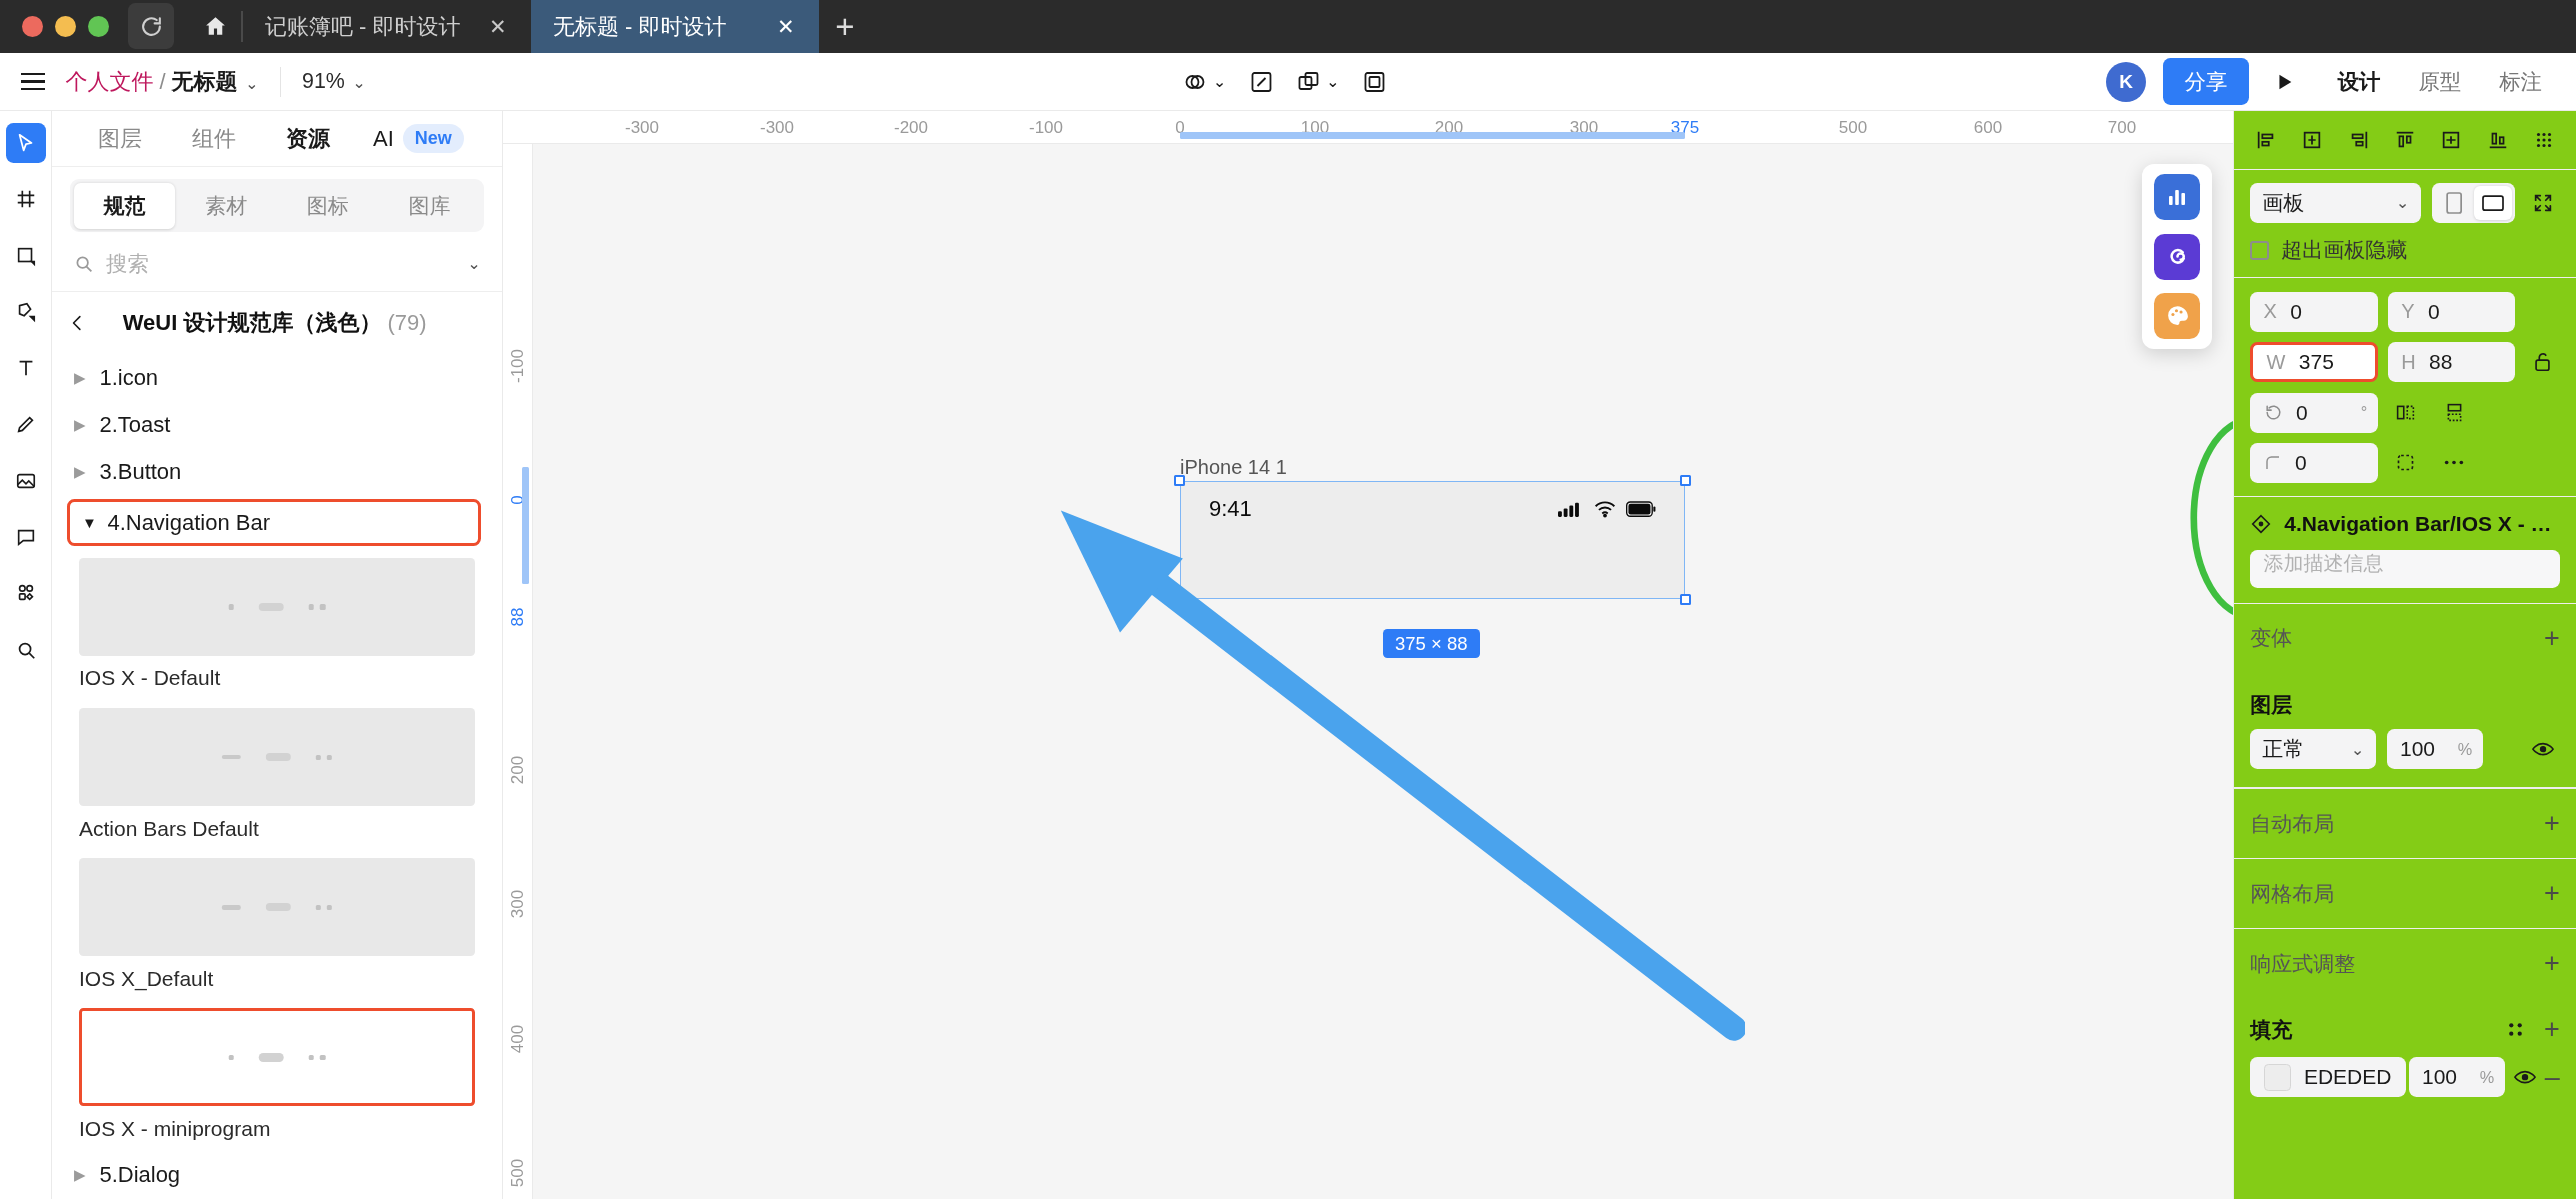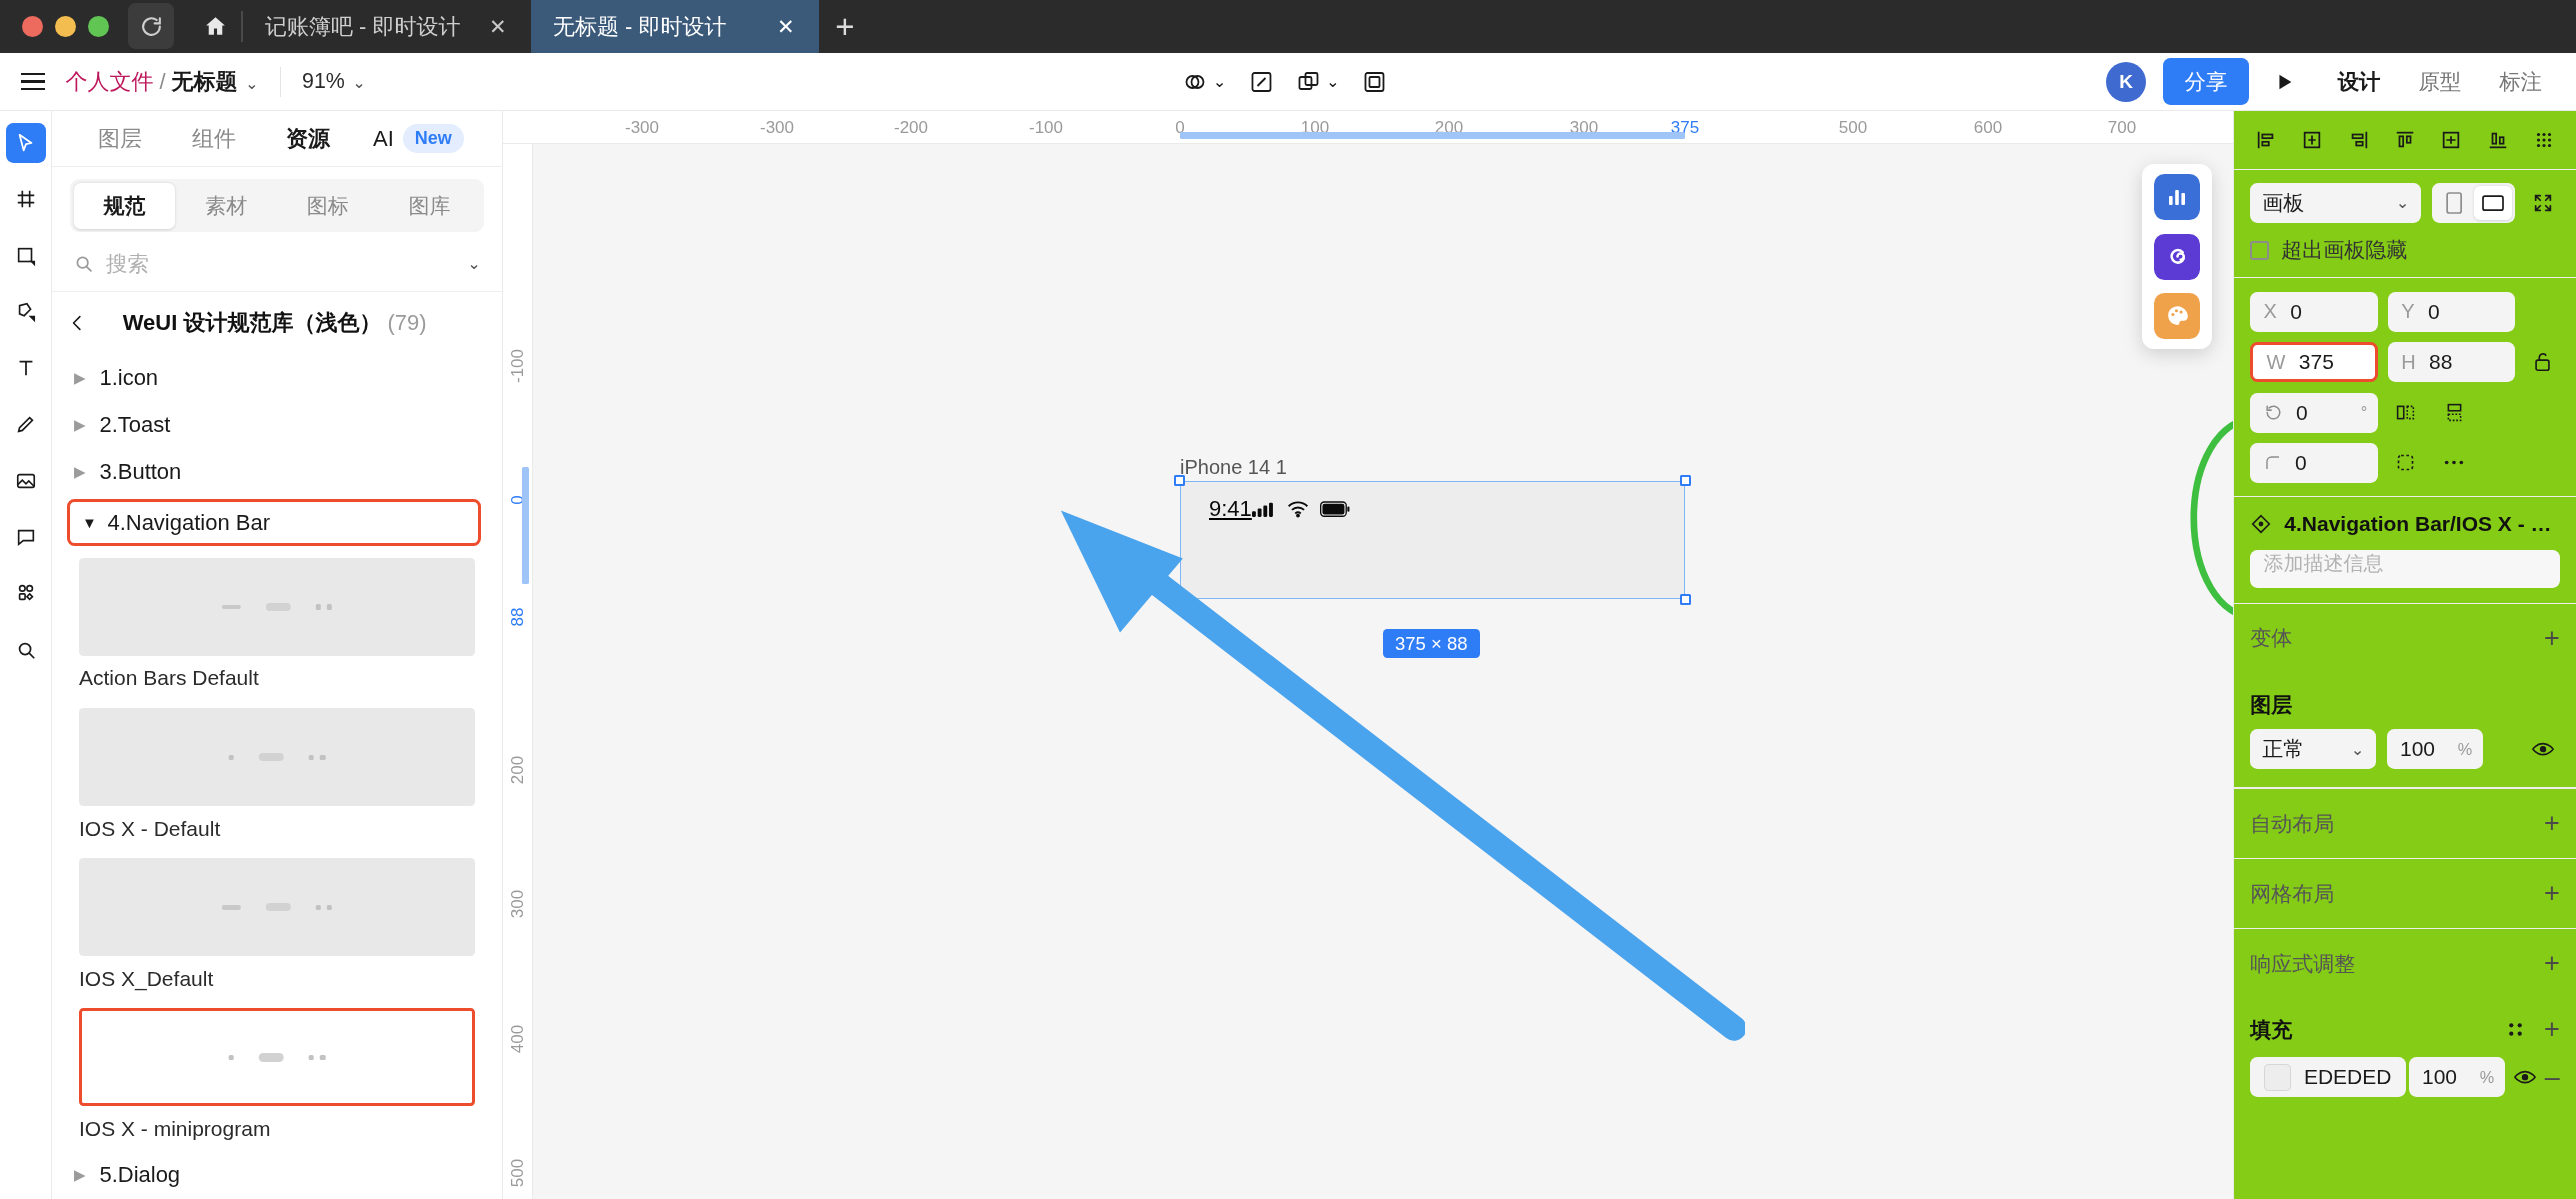--- a/index.html
+++ b/index.html
@@ -221,21 +221,21 @@
     position: absolute; left: 19px; width: 7.4px; background: #9fc5f8;
     border-radius: 1.5px; z-index: 6;
   }
 
   .artboard-label {
     position: absolute; font-size: 20px; color: #555; white-space: nowrap;
   }
   .artboard {
     position: absolute; background: #ededed; border: 1.5px solid #7fb6f5;
   }
-  .nav-bar-mock { position: absolute; inset: 0; display: flex; flex-direction: row; text-decoration: underline; }
+  .nav-bar-mock { position: absolute; inset: 0; display: flex; flex-direction: column; }
   .status-row {
     height: 46%; display: flex; align-items: center;
     justify-content: space-between; padding: 0 28px;
   }
   .status-time { font-size: 22px; color: #0b0b0b; font-weight: 500; }
   .status-right { display: flex; align-items: center; gap: 10.4px; }
   .title-row {
     flex: 1; display: flex; align-items: center;
     justify-content: space-between; padding: 0 21px;
   }
@@ -557,48 +557,48 @@
         <span class="tri">▶</span>
         <span>2.Toast</span>
       </div>
       <div class="group-row">
         <span class="tri">▶</span>
         <span>3.Button</span>
       </div>
       <div class="group-row highlighted">
         <span class="tri open">▼</span>
         <span>4.Navigation Bar</span>
+      </div>
+
+      <div class="thumb-item">
+        <div class="thumb">
+          <div class="thumb-mini">
+            <span class="mini-dot"></span>
+              <span class="mini-pill"></span>
+            <span class="mini-bar">
+                <span class="mini-dot"></span>
+                <span class="mini-dot"></span>
+              </span>
+          </div>
+        </div>
+        <div class="thumb-label">IOS X - Default</div>
       </div>
 
       <div class="thumb-item">
         <div class="thumb">
           <div class="thumb-mini">
             <span class="mini-line"></span>
               <span class="mini-pill"></span>
             <span class="mini-bar">
                 <span class="mini-dot"></span>
                 <span class="mini-dot"></span>
               </span>
           </div>
         </div>
         <div class="thumb-label">Action Bars Default</div>
-      </div>
-
-      <div class="thumb-item">
-        <div class="thumb">
-          <div class="thumb-mini">
-            <span class="mini-dot"></span>
-              <span class="mini-pill"></span>
-            <span class="mini-bar">
-                <span class="mini-dot"></span>
-                <span class="mini-dot"></span>
-              </span>
-          </div>
-        </div>
-        <div class="thumb-label">IOS X - Default</div>
       </div>
 
       <div class="thumb-item">
         <div class="thumb">
           <div class="thumb-mini">
             <span class="mini-line"></span>
               <span class="mini-pill"></span>
             <span class="mini-bar">
                 <span class="mini-dot"></span>
                 <span class="mini-dot"></span>

